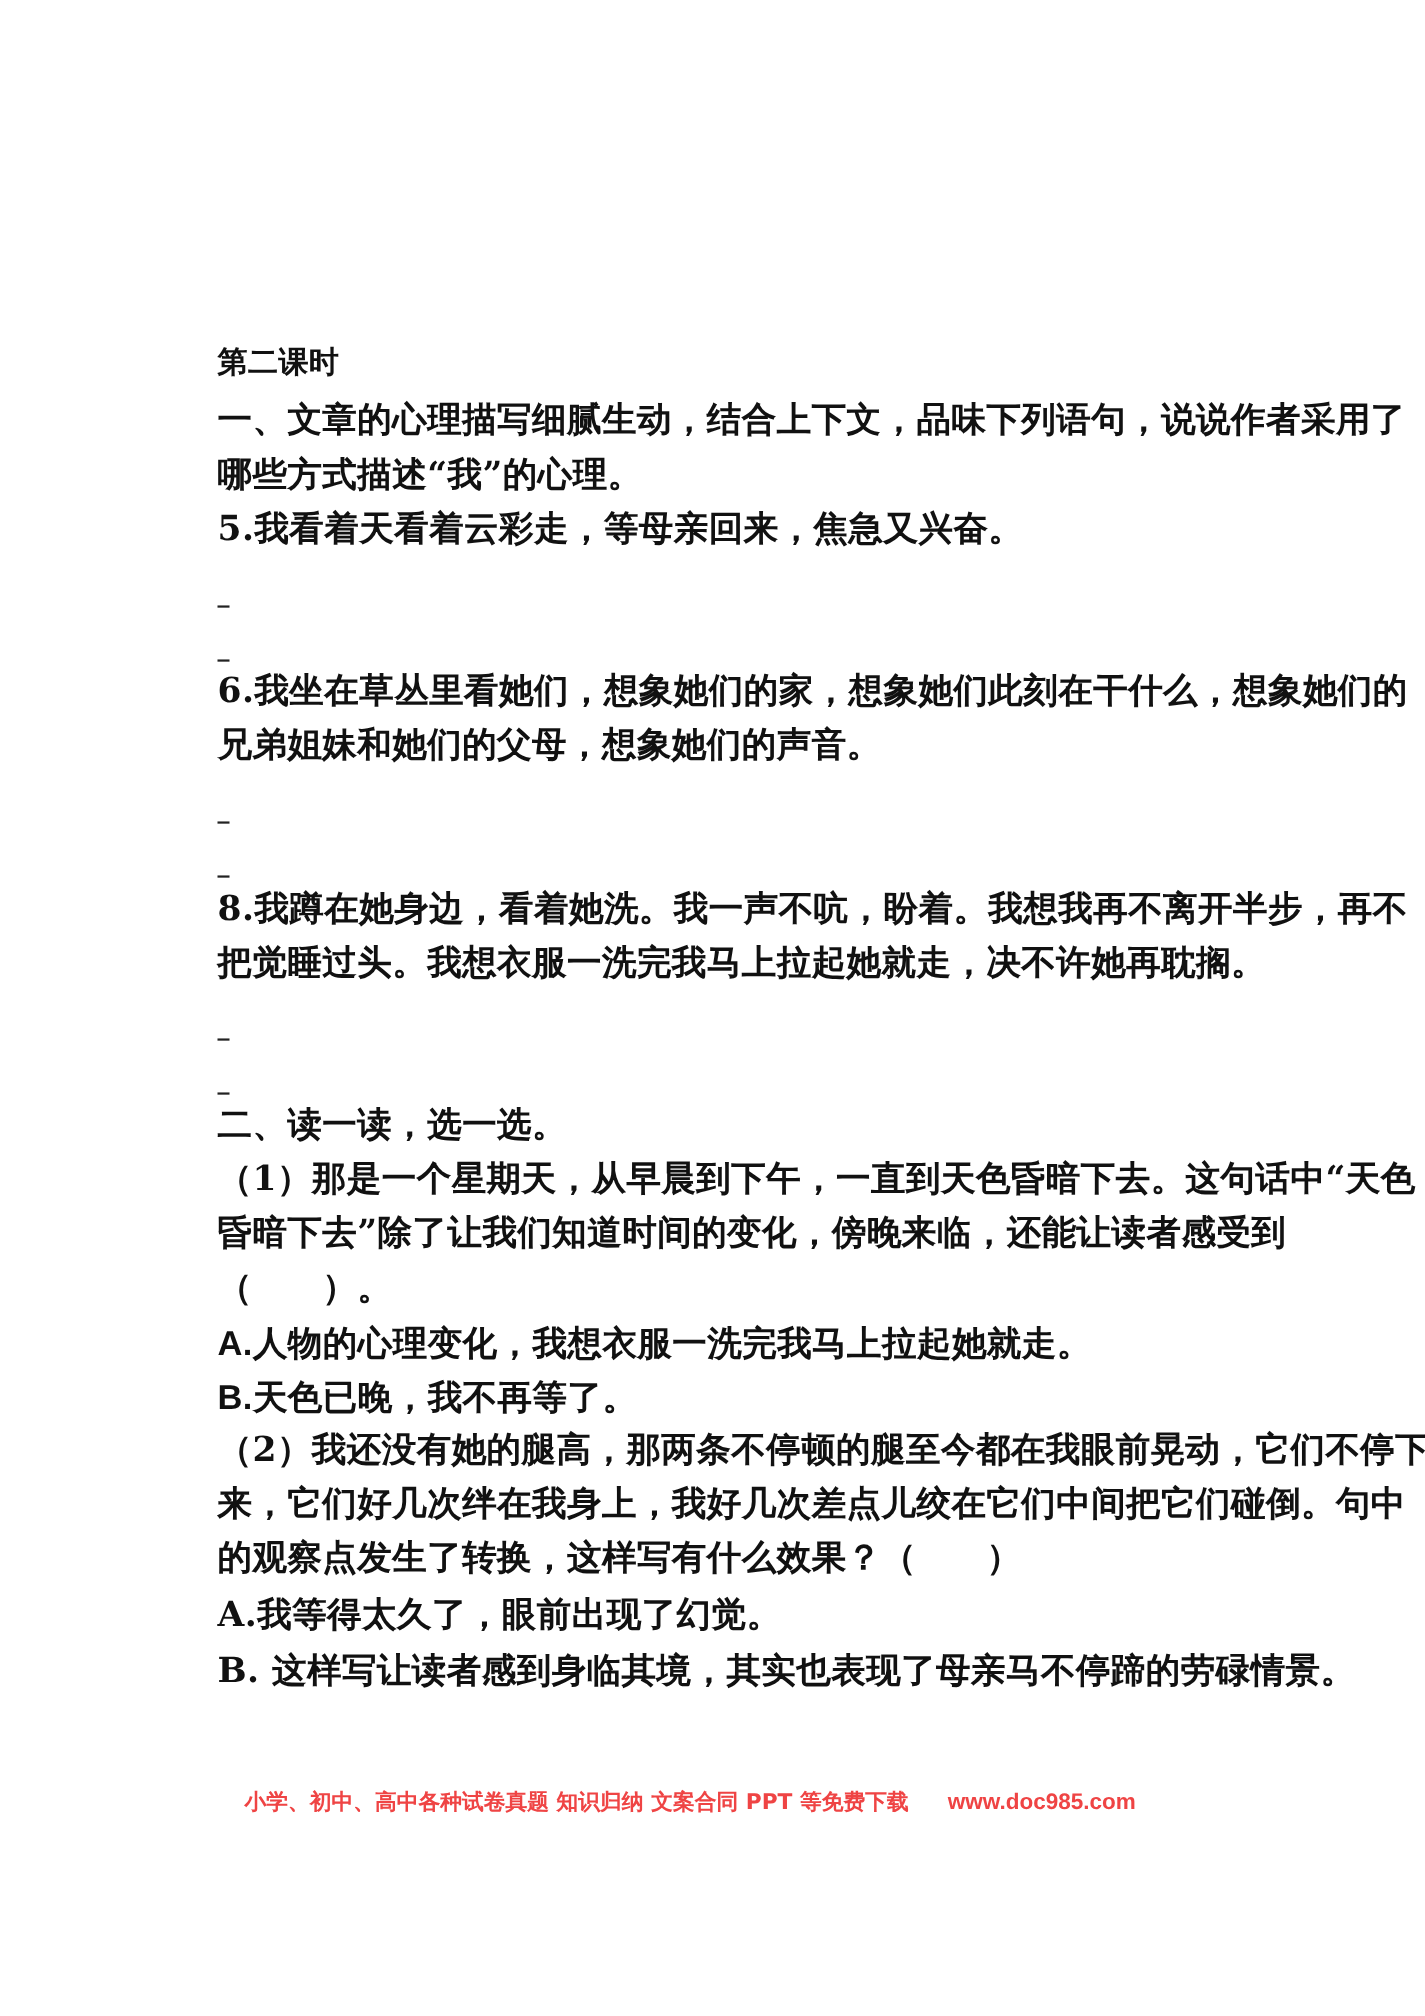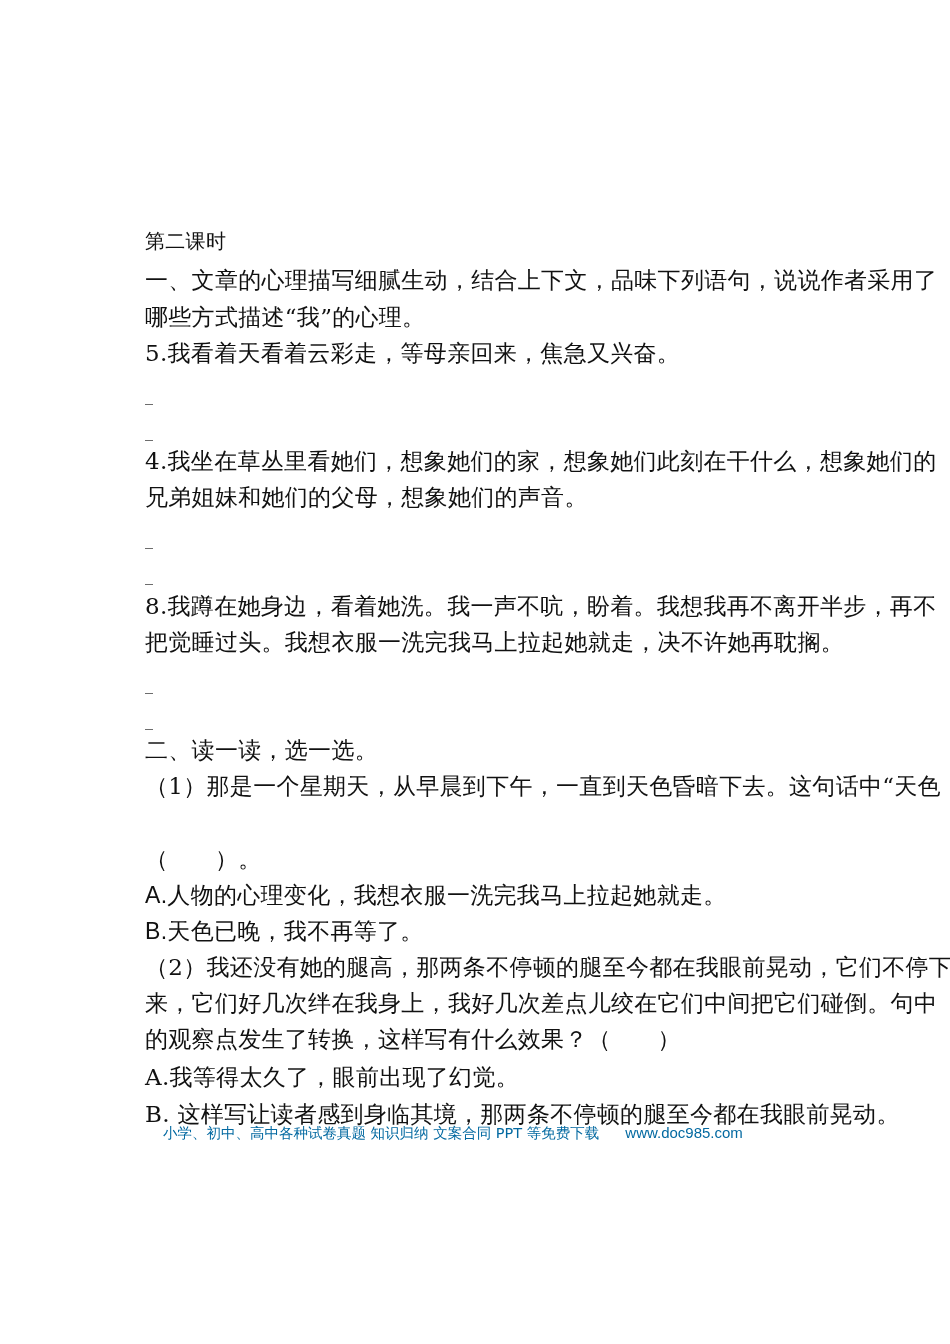--- a/index.html
+++ b/index.html
@@ -1,60 +1,61 @@
 <!DOCTYPE html>
 <html><head>
   <meta charset="utf-8">
   <style>
     html, body { margin: 0; padding: 0; background: #ffffff; }
     body { width: 950px; height: 1344px; position: relative; overflow: hidden;
            font-family: "DejaVu Serif", "Liberation Serif", serif; color: #111; }
-    .page { position: absolute; left: 0; top: 0; width: 810px; height: 1344px; background: #fff; }
+    .page { position: absolute; left: 0; top: 0; width: 810px; height: 1344px; background: #fff; font-weight: bold; }
     .line { position: absolute; left: 145px; font-size: 23px; line-height: 24px; white-space: nowrap; letter-spacing: 0.3px; }
     .title { font-size: 20px; }
     .blank { font-size: 16px; color: #222; }
     .sans { font-family: "Liberation Sans", "DejaVu Sans", sans-serif; }
     .justify { width: 662px; text-align: justify; text-align-last: justify; }
-    .footer { position: absolute; left: 163px; top: 1123px; font-size: 14.5px; line-height: 20px; white-space: nowrap; font-family: "DejaVu Sans", sans-serif; color: #0369a1; }
+    .footer { position: absolute; left: 163px; top: 1192px; font-size: 14.5px; line-height: 20px; white-space: nowrap; font-family: "DejaVu Sans", sans-serif; color: #ef4444; }
     .footer .url { font-family: "Liberation Sans", sans-serif; margin-left: 26px; font-size: 15px; }
   </style>
 </head>
 <body>
 
 <div class="page">
 
   <div class="line title" style="top:229px">第二课时</div>
 
   <div class="line" style="top:268px">一、文章的心理描写细腻生动，结合上下文，品味下列语句，说说作者采用了</div>
   <div class="line" style="top:305px">哪些方式描述“我”的心理。</div>
 
   <div class="line" style="top:341px">5.我看着天看着云彩走，等母亲回来，焦急又兴奋。</div>
   <div class="line blank" style="top:384px">_</div>
   <div class="line blank" style="top:420px">_</div>
 
-  <div class="line" style="top:449px">4.我坐在草丛里看她们，想象她们的家，想象她们此刻在干什么，想象她们的</div>
+  <div class="line" style="top:449px">6.我坐在草丛里看她们，想象她们的家，想象她们此刻在干什么，想象她们的</div>
   <div class="line" style="top:485px">兄弟姐妹和她们的父母，想象她们的声音。</div>
   <div class="line blank" style="top:528px">_</div>
   <div class="line blank" style="top:564px">_</div>
 
   <div class="line" style="top:594px">8.我蹲在她身边，看着她洗。我一声不吭，盼着。我想我再不离开半步，再不</div>
   <div class="line" style="top:630px">把觉睡过头。我想衣服一洗完我马上拉起她就走，决不许她再耽搁。</div>
   <div class="line blank" style="top:673px">_</div>
   <div class="line blank" style="top:709px">_</div>
 
   <div class="line" style="top:738px">二、读一读，选一选。</div>
 
   <div class="line" style="top:774px">（1）那是一个星期天，从早晨到下午，一直到天色昏暗下去。这句话中“天色</div>
+  <div class="line justify" style="top:810px">昏暗下去”除了让我们知道时间的变化，傍晚来临，还能让读者感受到</div>
   <div class="line" style="top:847px">（　　）。</div>
   <div class="line sans" style="top:883px">A.人物的心理变化，我想衣服一洗完我马上拉起她就走。</div>
   <div class="line sans" style="top:919px">B.天色已晚，我不再等了。</div>
 
   <div class="line" style="top:955px">（2）我还没有她的腿高，那两条不停顿的腿至今都在我眼前晃动，它们不停下</div>
   <div class="line" style="top:991px">来，它们好几次绊在我身上，我好几次差点儿绞在它们中间把它们碰倒。句中</div>
   <div class="line" style="top:1027px">的观察点发生了转换，这样写有什么效果？（　　）</div>
   <div class="line" style="top:1065px">A.我等得太久了，眼前出现了幻觉。</div>
-  <div class="line" style="top:1102px">B. 这样写让读者感到身临其境，那两条不停顿的腿至今都在我眼前晃动。</div>
+  <div class="line" style="top:1102px">B. 这样写让读者感到身临其境，其实也表现了母亲马不停蹄的劳碌情景。</div>
 
   <div class="footer">
     <span>小学、初中、高中各种试卷真题  知识归纳  文案合同  PPT 等免费下载</span><span class="url">www.doc985.com</span>
   </div>
 
 </div>
 
 </body></html>

